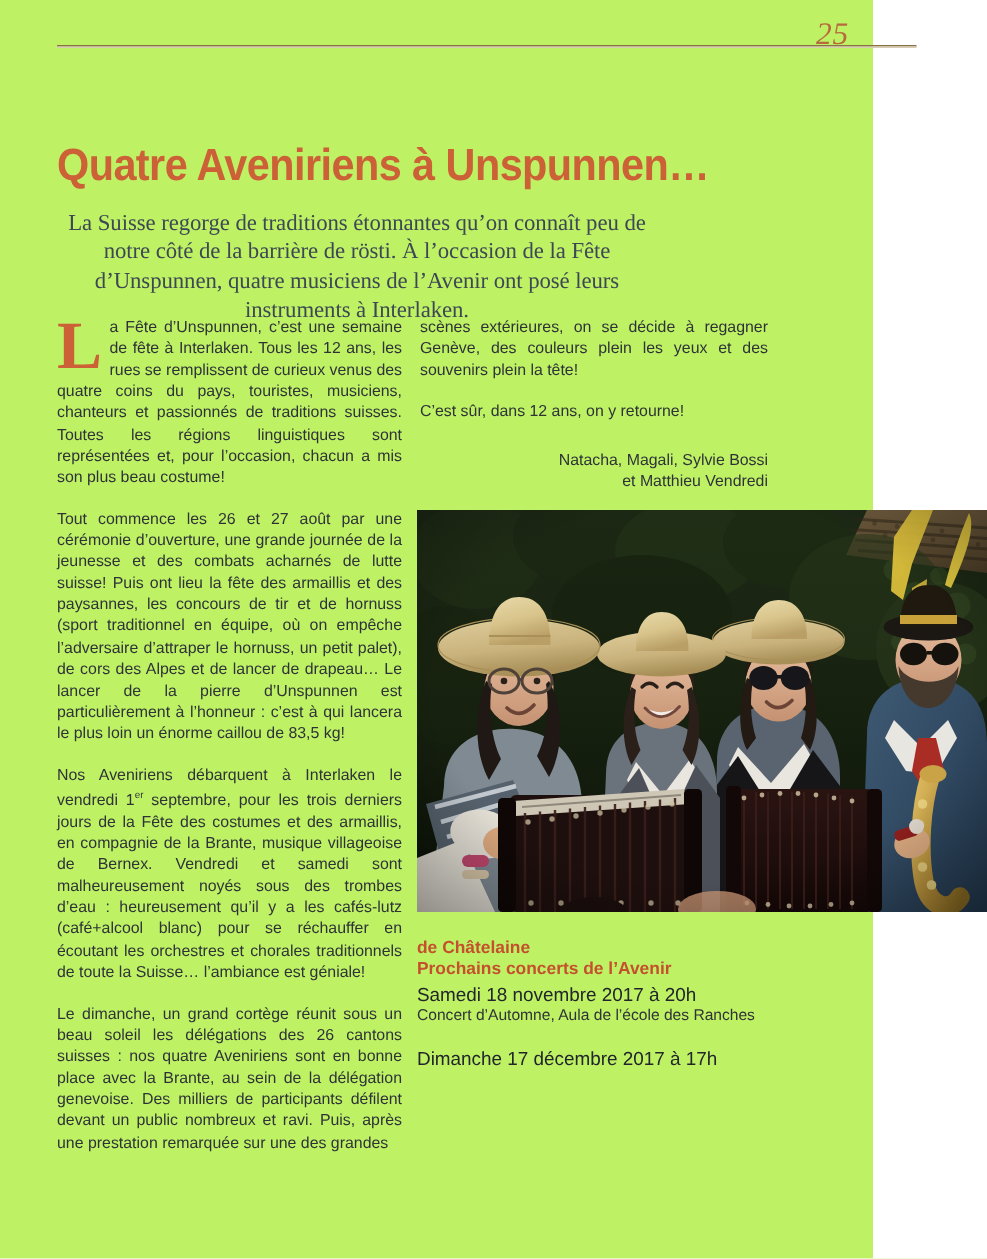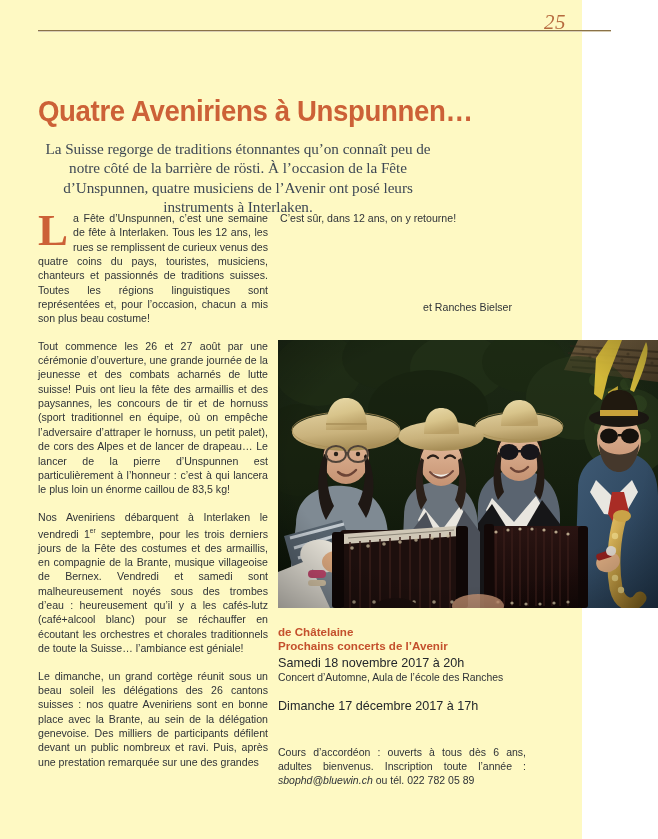--- a/index.html
+++ b/index.html
@@ -13,21 +13,21 @@
     overflow: hidden;
     font-family: "Liberation Sans", sans-serif;
     -webkit-font-smoothing: antialiased;
   }
 
   
   #page {
     position: absolute;
     left: 0; top: 0;
     width: 582px; height: 839px;
-    background: #fef9c3;
+    background: #bef264;
   }
 
   
   #top-rule {
     position: absolute;
     left: 38px; top: 30px;
     width: 573px; height: 1px;
     background: #8a7248;
   }
   #top-rule-shadow {
@@ -195,25 +195,27 @@
   <div id="col-left" class="col">
     <p>
       <span class="dropcap">L</span><span>a Fête d’Unspunnen, c’est une semaine de fête à Interlaken. Tous les 12 ans, les rues se remplissent de curieux venus des quatre coins du pays, touristes, musiciens, chanteurs et passionnés de traditions suisses. Toutes les régions linguistiques sont représentées et, pour l’occasion, chacun a mis son plus beau costume!</span>
     </p>
     <p>Tout commence les 26 et 27 août par une cérémonie d’ouverture, une grande journée de la jeunesse et des combats acharnés de lutte suisse! Puis ont lieu la fête des armaillis et des paysannes, les concours de tir et de hornuss (sport traditionnel en équipe, où on empêche l’adversaire d’attraper le hornuss, un petit palet), de cors des Alpes et de lancer de drapeau… Le lancer de la pierre d’Unspunnen est particulièrement à l’honneur : c’est à qui lancera le plus loin un énorme caillou de 83,5 kg!</p>
     <p id="para-3">Nos Aveniriens débarquent à Interlaken le vendredi 1<span class="sup">er</span> septembre, pour les trois derniers jours de la Fête des costumes et des armaillis, en compagnie de la Brante, musique villageoise de Bernex. Vendredi et samedi sont malheureusement noyés sous des trombes d’eau : heureusement qu’il y a les cafés-lutz (café+alcool blanc) pour se réchauffer en écoutant les orchestres et chorales traditionnels de toute la Suisse… l’ambiance est géniale!</p>
     <p>Le dimanche, un grand cortège réunit sous un beau soleil les délégations des 26 cantons suisses : nos quatre Aveniriens sont en bonne place avec la Brante, au sein de la délégation genevoise. Des milliers de participants défilent devant un public nombreux et ravi. Puis, après une prestation remarquée sur une des grandes</p>
   </div>
 
   <div id="col-right-top" class="col">
+    <p>scènes extérieures, on se décide à regagner Genève, des couleurs plein les yeux et des souvenirs plein la tête!</p>
     <p>C’est sûr, dans 12 ans, on y retourne!</p>
   </div>
 
   <div id="byline">
-    <div>et Ranches Bielser</div>
+    <div>Natacha, Magali, Sylvie Bossi</div>
+    <div>et Matthieu Vendredi</div>
   </div>
 
   <div id="photo">
     <svg width="380" height="268" viewBox="0 0 380 268" xmlns="http://www.w3.org/2000/svg" aria-hidden="true">
       <defs>
         <linearGradient id="sky" x1="0" y1="0" x2="0" y2="1">
           <stop offset="0%" stop-color="#b9c6cf"></stop>
           <stop offset="100%" stop-color="#8d9aa3"></stop>
         </linearGradient>
         <linearGradient id="hedge" x1="0" y1="0" x2="0" y2="1">
@@ -479,19 +481,14 @@
       <div class="concert-desc">Concert d’Automne, Aula de l’école des Ranches</div>
     </div>
 
     <div class="concert-gap"></div>
 
     <div>
       <div class="concert-date">Dimanche 17 décembre 2017 à 17h</div>
     </div>
   </div>
 
-  <div id="accordion-note">
-    <span>Cours d’accordéon : ouverts à tous dès 6 ans,</span>
-    <span>adultes bienvenus. Inscription toute l’année :</span>
-    <span class="email">sbophd@bluewin.ch</span><span> ou tél. 022 782 05 89</span>
-  </div>
 
 </div>
 
 </body></html>

